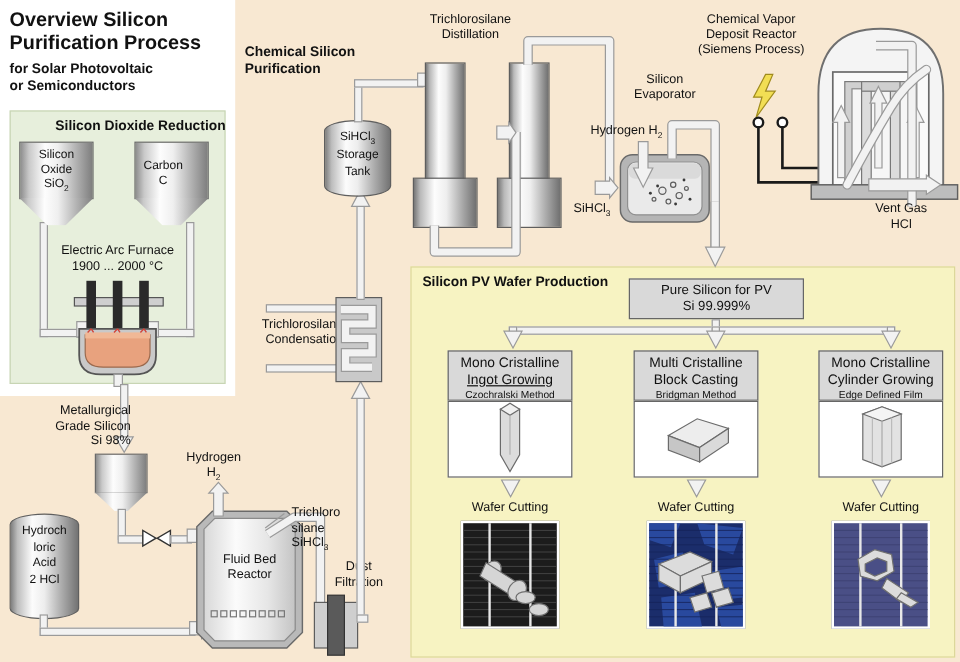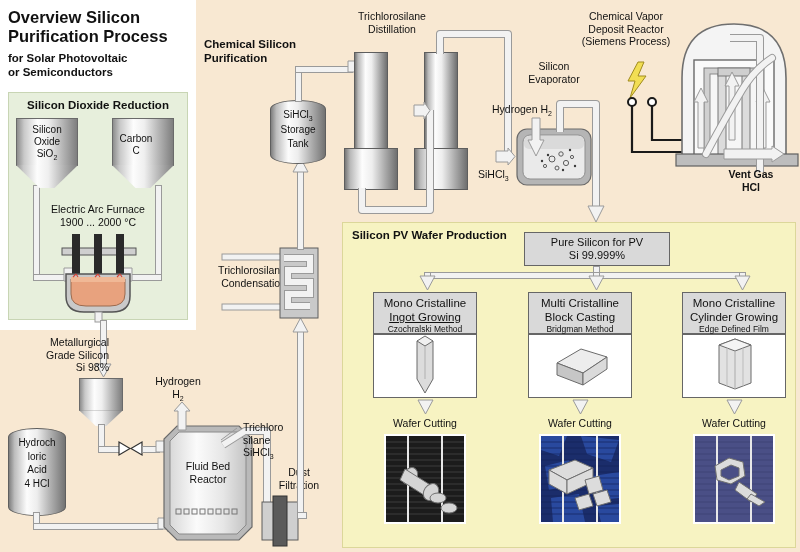--- a/index.html
+++ b/index.html
@@ -54,21 +54,21 @@
 
   <div class="ttl" style="left:8px;top:8px;width:190px;font-size:16.5px;">
     <div>Overview Silicon</div>
     <div>Purification Process</div>
   </div>
   <div class="ttl" style="left:8px;top:52px;width:190px;font-size:11.5px;">
     <div>for Solar Photovoltaic</div>
     <div>or Semiconductors</div>
   </div>
 
-  <div class="ttl ctr" style="left:8px;top:99px;width:180px;font-size:11.5px;">Silicon Dioxide Reduction</div>
+  <div class="ttl ctr" style="left:8px;top:99px;width:180px;font-size:11.5px;text-align:right;">Silicon Dioxide Reduction</div>
 
   <div class="ttl" style="left:204px;top:10px;width:130px;font-size:11.5px;margin-top:28px;">
     <div>Chemical Silicon</div>
     <div>Purification</div>
   </div>
 
   <div class="ttl" style="left:352px;top:229px;width:200px;font-size:11.5px;">Silicon PV Wafer Production</div>
 
   <div class="pipe pipeV" style="left:33px;top:185px;height:96px;"></div>
   <div class="pipe pipeH" style="left:33px;top:274px;width:40px;"></div>
@@ -142,21 +142,21 @@
   <div class="pipe pipeH" style="left:142px;top:446px;width:18px;"></div>
   <svg class="arsv" style="left:156px;top:441px;" width="16" height="18">
     <polygon points="0,0 10,0 10,-3 16,5.5 10,14 10,11 0,11" fill="#f2f2f2" stroke="#9a9a9a" stroke-width="1"></polygon>
   </svg>
 
   <div class="cyl" style="left:8px;top:428px;width:58px;height:88px;"></div>
   <div class="lbl ctr" style="left:8px;top:436px;width:58px;font-size:10px;line-height:1.35;">
     <div>Hydroch</div>
     <div>loric</div>
     <div>Acid</div>
-    <div>4 HCl</div>
+    <div>2 HCl</div>
   </div>
   <div class="pipe pipeV" style="left:33px;top:512px;height:18px;"></div>
   <div class="pipe pipeH" style="left:33px;top:523px;width:130px;"></div>
   <svg class="arsv" style="left:158px;top:518px;" width="16" height="18">
     <polygon points="0,0 10,0 10,-3 16,5.5 10,14 10,11 0,11" fill="#f2f2f2" stroke="#9a9a9a" stroke-width="1"></polygon>
   </svg>
 
   <svg style="position:absolute;left:163px;top:425px;" width="90" height="117">
     <path d="M14,1 L76,1 L89,14 L89,102 L76,115 L14,115 L1,102 L1,14 Z" fill="#b9b9b9" stroke="#6a6a6a" stroke-width="1.2"></path>
     <path d="M16,7 L74,7 L83,16 L83,100 L74,109 L16,109 L7,100 L7,16 Z" fill="url(#fbgrad)" stroke="#8a8a8a" stroke-width="1"></path>
@@ -353,21 +353,21 @@
     </g>
   </svg>
 
   <svg style="position:absolute;left:676px;top:24px;" width="130" height="170">
     <path d="M54,14 L84,14 L84,132 L84,148" stroke="#9a9a9a" stroke-width="8" fill="none" stroke-linejoin="round"></path>
     <path d="M54,14 L84,14 L84,132 L84,148" stroke="#f2f2f2" stroke-width="6" fill="none" stroke-linejoin="round"></path>
     <path d="M30,130 Q48,96 66,66 Q78,46 96,34" stroke="#9a9a9a" stroke-width="8" fill="none" stroke-linecap="round"></path>
     <path d="M30,130 Q48,96 66,66 Q78,46 96,34" stroke="#f2f2f2" stroke-width="6" fill="none" stroke-linecap="round"></path>
   </svg>
 
-  <div class="lbl ctr" style="left:716px;top:168px;width:70px;font-size:10.5px;font-weight:bold;">
+  <div class="lbl ctr" style="left:716px;top:168px;width:70px;font-size:10.5px;">
     <div>Vent Gas</div>
     <div>HCl</div>
   </div>
   <svg class="arsv" style="left:724px;top:146px;" width="62" height="18">
     <polygon points="0,3 48,3 48,0 60,8 48,16 48,13 0,13" fill="#f2f2f2" stroke="#9a9a9a" stroke-width="1"></polygon>
   </svg>
 
   <svg style="position:absolute;left:556px;top:168px;" width="46" height="56">
     <path d="M40,0 L40,40" stroke="#9a9a9a" stroke-width="8" fill="none"></path>
     <path d="M40,0 L40,40" stroke="#f2f2f2" stroke-width="6" fill="none"></path>

